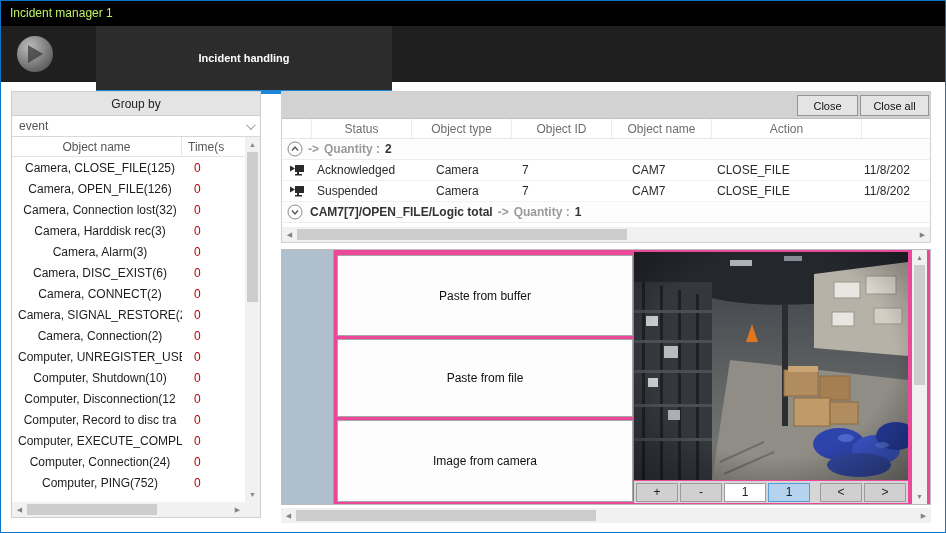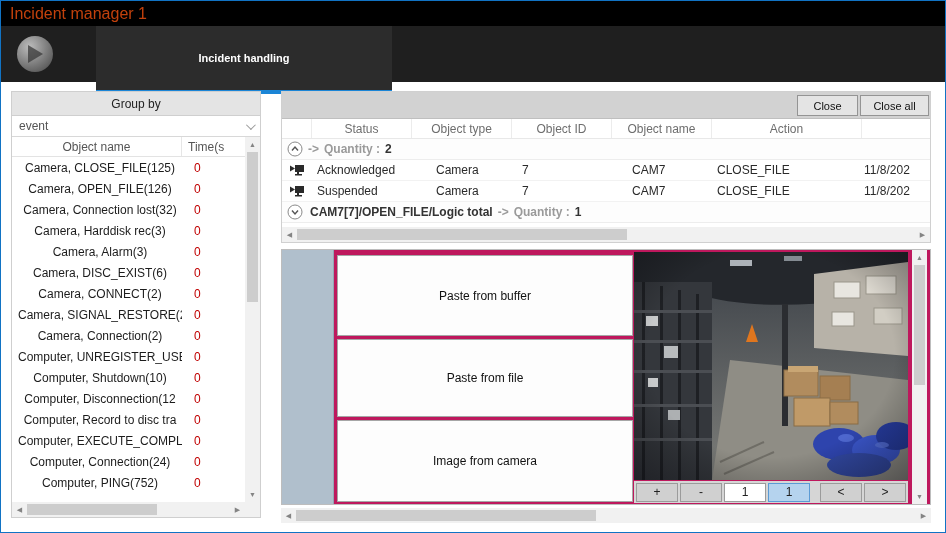--- a/index.html
+++ b/index.html
@@ -2,21 +2,21 @@
 <html><head>
 <meta charset="utf-8">
 <style>
   * { margin:0; padding:0; box-sizing:border-box; }
   body { background:#dcdcdc; font-family:"Liberation Sans", sans-serif; }
   #window { position:relative; width:946px; height:533px; background:#ffffff;
             border:1px solid #1173c4; overflow:hidden; }
 
   
   .titlebar { position:absolute; left:0; top:0; width:100%; height:25px; background:#000;
-              color:#c2410c; font-size:16px; line-height:25px; padding-left:9px; }
+              color:#bef264; font-size:12px; line-height:25px; padding-left:9px; }
 
   
   .tabbar { position:absolute; left:0; top:25px; width:100%; height:56px; background:#1f1f1f; }
   .logo { position:absolute; left:14px; top:8px; width:40px; height:40px; }
   .tab { position:absolute; top:0; height:68px; display:flex; align-items:center;
          justify-content:center; font-size:11px; cursor:default; }
   .tab-active { left:95px; width:296px; background:#2c2c2c; color:#fff; font-weight:bold;
                 border-bottom:4px solid #1b85d6; }
   .tab-inactive { left:391px; width:205px; color:#8d8d8d; }
 
@@ -70,21 +70,21 @@
   .irow { height:21px; display:flex; align-items:center; border-bottom:1px solid #f2f2f2; color:#2a2a2a; }
   .icell { white-space:nowrap; overflow:hidden; }
   .icell.cw-icon { display:flex; align-items:center; justify-content:center; }
   .c-status { padding-left:5px; } .c-object_type { padding-left:24px; }
   .c-object_id { padding-left:10px; } .c-object_name { padding-left:20px; }
   .c-action { padding-left:5px; } .c-date { padding-left:2px; }
   .rt-hscroll { left:0; right:0; bottom:0; }
 
   
   .rbottom { position:absolute; left:280px; top:248px; width:650px; height:256px;
-             background:#be185d; border:1px solid #bdbdbd; }
+             background:#ec4899; border:1px solid #bdbdbd; }
   .strip { position:absolute; left:0; top:0; width:52px; height:100%; background:#b0bfcc;
            border-right:1px solid #93a5b4; }
   .pbtn { position:absolute; left:55px; width:296px; background:#fdfdfd; border:1px solid #a6a6a6;
           display:flex; align-items:center; justify-content:center; font-size:12px; color:#111; }
   .pbtn1 { top:5px; height:81px; } .pbtn2 { top:89px; height:78px; } .pbtn3 { top:170px; height:82px; }
   .camview { position:absolute; left:352px; top:2px; width:274px; height:228px; background:#444; }
   .camview svg { display:block; }
   .ctrls { position:absolute; left:352px; top:231px; width:274px; height:22px; background:#d6d6d6;
            display:flex; align-items:center; gap:2px; padding:1px 2px; }
   .cbtn { width:42px; height:19px; background:#d0d0d0; border:1px solid #9b9b9b; font-size:12px;

